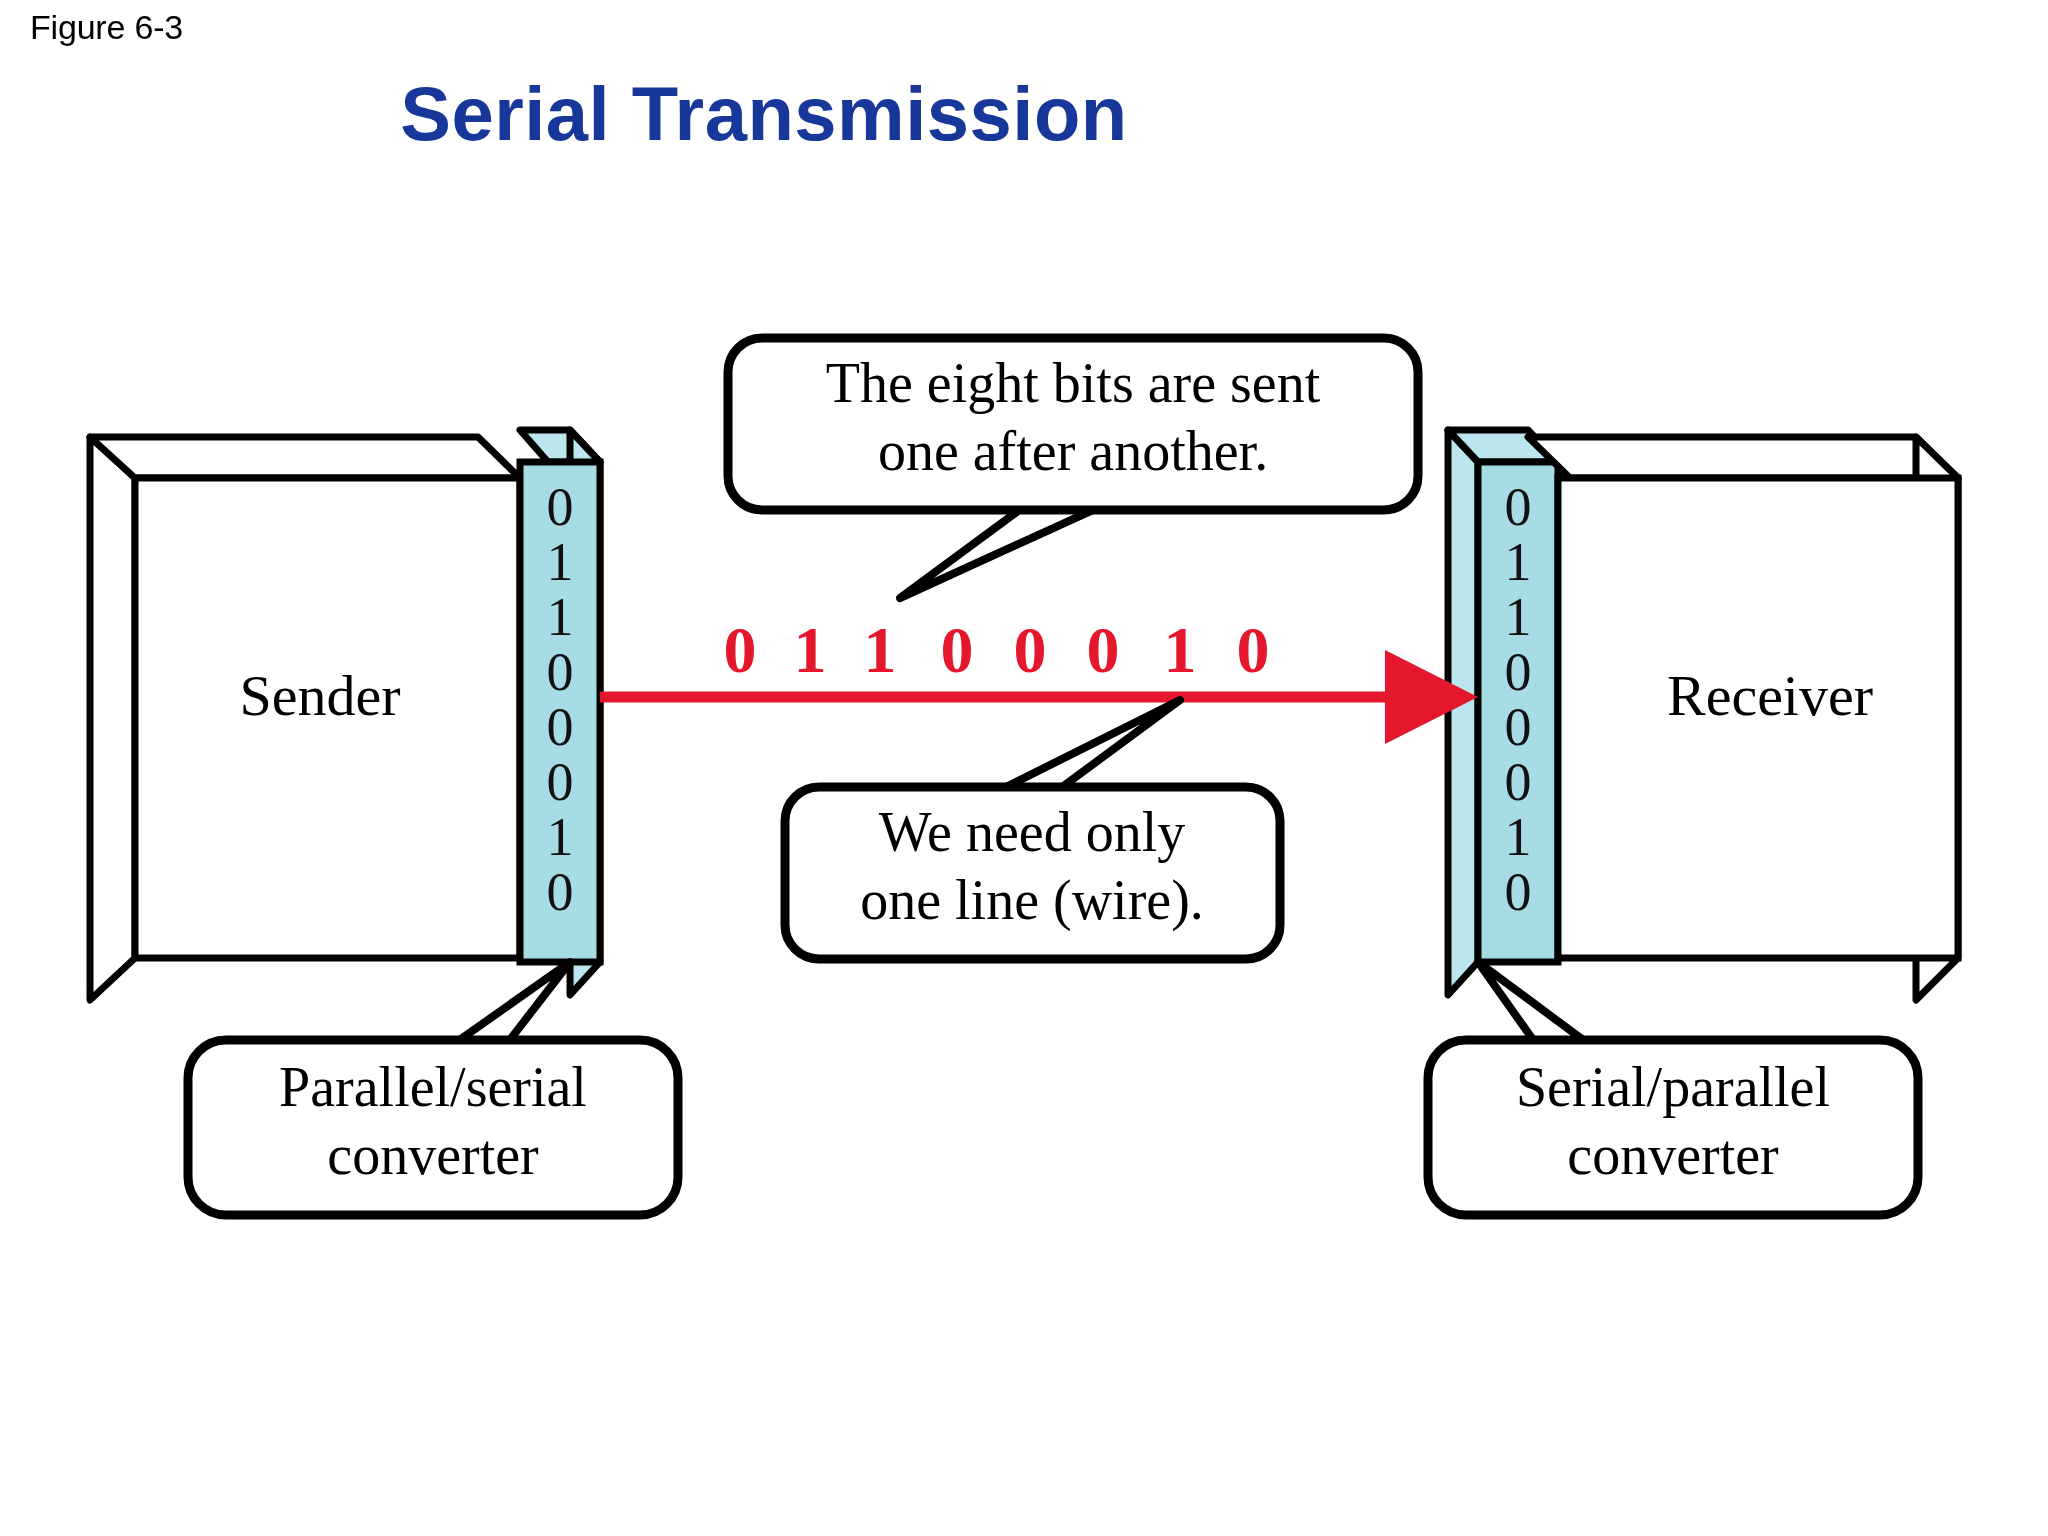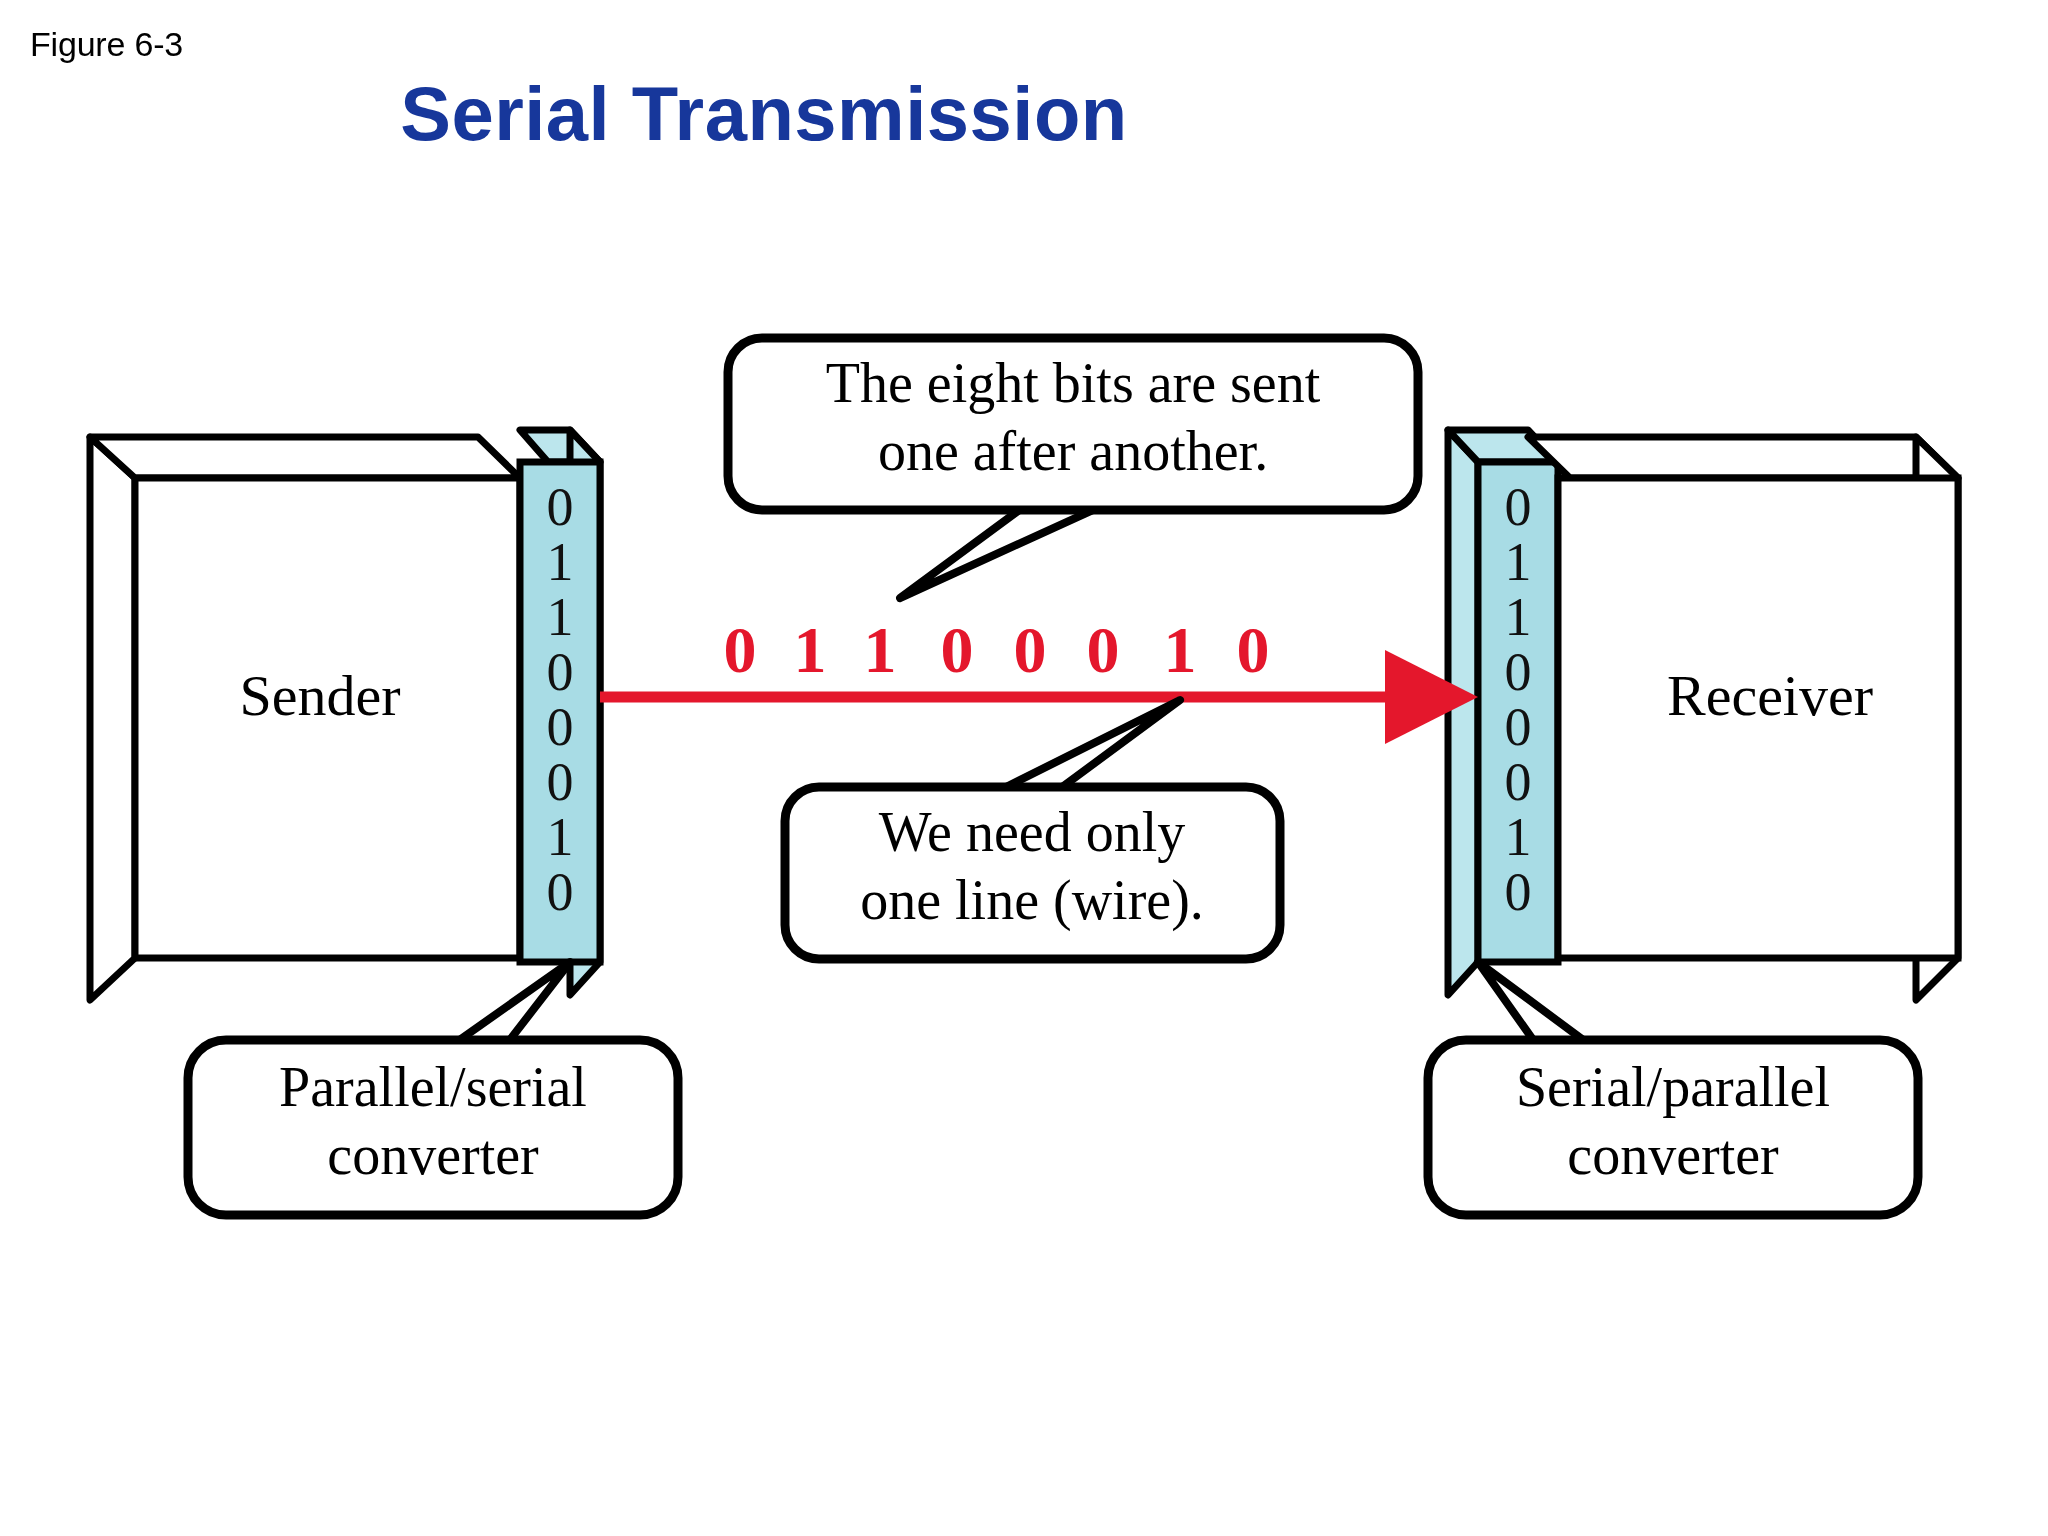--- a/index.html
+++ b/index.html
@@ -17,21 +17,21 @@
   #stage {
     position: absolute;
     left: 0; top: 0;
     width: 2048px;
     height: 1536px;
     background: #ffffff;
   }
   .fig-label {
     position: absolute;
     left: 30px;
-    top: 25px;
+    top: 8px;
     font-family: "Liberation Sans", sans-serif;
     font-size: 34px;
     font-weight: 400;
     color: #000000;
     letter-spacing: -0.2px;
     white-space: nowrap;
   }
   .page-title {
     position: absolute;
     left: 0;

